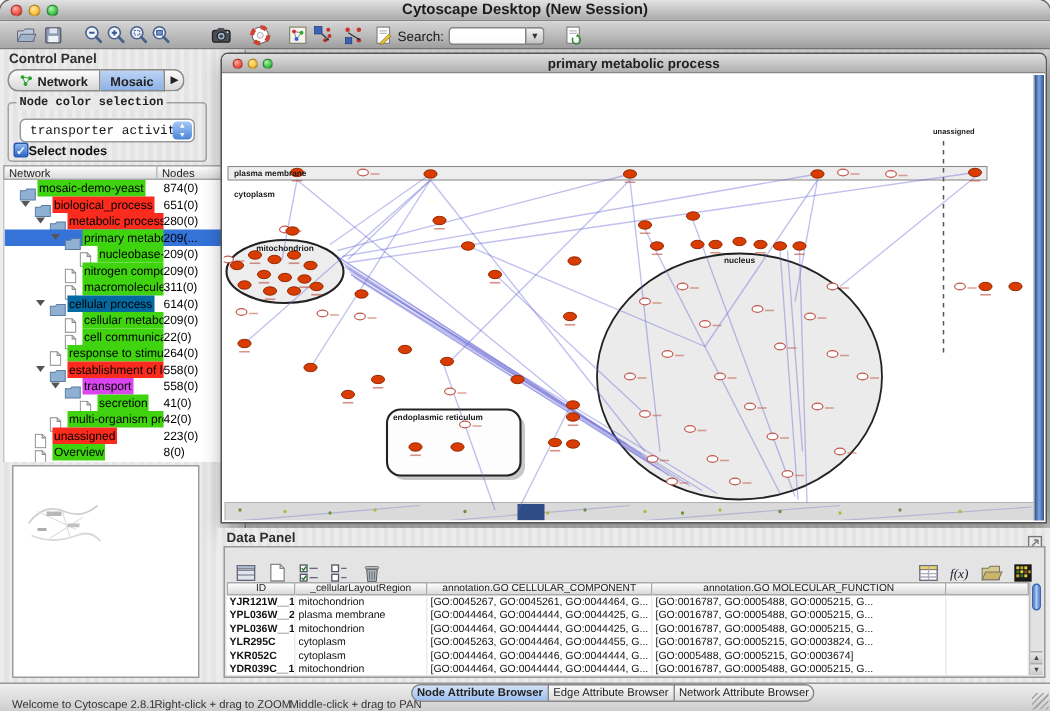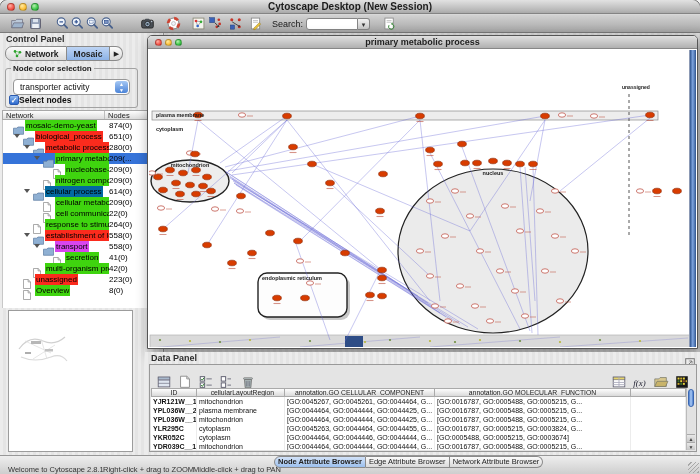--- a/index.html
+++ b/index.html
@@ -13,21 +13,21 @@
   .light{width:8px;height:8px;border-radius:50%;border:1px solid rgba(0,0,0,.25);}
   .light.red{background:radial-gradient(circle at 35% 30%,#ffb0a4,#f5554a 60%,#cf3a30);}
   .light.yellow{background:radial-gradient(circle at 35% 30%,#ffeaa0,#fdc23c 60%,#d89a20);}
   .light.green{background:radial-gradient(circle at 35% 30%,#b8f0b0,#3fc94a 60%,#27963a);}
   .win-title{font-size:10px;font-weight:bold;color:#1c1c1c;text-align:center;line-height:14px;}
   
   .toolbar{position:absolute;top:15px;left:0;right:0;height:18px;display:flex;align-items:center;
     background:linear-gradient(#d2d2d2,#a6a6a6);border-bottom:1px solid #7b7b7b;}
   .tool{width:15px;height:15px;display:inline-block;flex:none;}
   .tool svg{width:100%;height:100%;display:block;}
-  .search-label{font-size:9px;color:#1a1a1a;margin-left:9px;flex:none;}
+  .search-label{font-size:9px;color:#1a1a1a;margin-left:2px;flex:none;}
   .search-field{width:52px;height:12px;font-size:8px;border:1px solid #858585;border-radius:3px 0 0 3px;
     background:#fff;margin-left:3px;padding:0 2px;flex:none;font-family:inherit;}
   .search-drop{width:12px;height:12px;border:1px solid #858585;border-left:none;border-radius:0 3px 3px 0;
     background:linear-gradient(#f2f2f2,#c6c6c6);font-size:7px;line-height:11px;text-align:center;color:#333;flex:none;}
   .search-drop::after{content:"▾";}
   
   .desktop{position:absolute;top:33px;bottom:19px;left:0;right:0;
     background:repeating-linear-gradient(90deg,#e0e0e0 0 3px,#d9d9d9 3px 6px);}
   
   .control-panel{position:absolute;left:0;top:33px;width:164px;bottom:19px;
@@ -37,21 +37,21 @@
   .float-icon svg{width:100%;height:100%;}
   .cp-tabs{position:absolute;top:13px;left:5px;display:flex;height:15px;}
   .cp-tab{border:1px solid #8a8a8a;background:linear-gradient(#fcfcfc,#d8d8d8);font-size:8.5px;font-weight:bold;
     color:#222;display:flex;align-items:center;gap:3px;padding:0 7px;border-left:none;}
   .cp-tab:first-child{border-left:1px solid #8a8a8a;border-radius:7px 0 0 7px;}
   .cp-tab.selected{background:linear-gradient(#bdd4f4,#8cb2e6);}
   .cp-tab-arrow{width:13px;border:1px solid #8a8a8a;border-left:none;border-radius:0 7px 7px 0;
     background:linear-gradient(#fcfcfc,#d8d8d8);font-size:7px;line-height:13px;text-align:center;color:#222;}
   .cp-tab-arrow::after{content:"▶";}
   .tab-net-icon{width:9px;height:9px;}
-  .groupbox{position:absolute;left:5px;top:35px;width:133px;height:40px;border:1px solid #a2a2a2;border-radius:3px;}
+  .groupbox{position:absolute;left:5px;top:35px;width:133px;height:40px;border:1px solid #a2a2a2;border-radius:3px;font-family:Liberation Mono, monospace;}
   .groupbox-label{position:absolute;top:-5px;left:5px;font-size:8px;font-weight:bold;background:#e9e9e9;
     padding:0 2px;color:#222;white-space:nowrap;}
   .combo{position:absolute;left:7px;top:10px;width:117px;height:16px;background:#fff;border:1px solid #979797;
     border-radius:4px;font-size:8.5px;line-height:14px;padding-left:6px;color:#111;}
   .combo-stepper{position:absolute;right:1px;top:1px;width:13px;height:12px;border-radius:3px;
     background:linear-gradient(#a6c8f4,#4c84d8);color:#fff;font-size:5px;line-height:6px;text-align:center;}
   .combo-stepper::before{content:"▲";display:block;}
   .combo-stepper::after{content:"▼";display:block;}
   .checkbox-row{position:absolute;left:9px;top:62px;display:flex;align-items:center;gap:0;}
   .checkbox{width:10px;height:10px;border-radius:2px;background:linear-gradient(#8cb8f0,#2e6ace);
@@ -321,20 +321,28 @@
           <span class="tree-label" style="left:62px;max-width:44px;background:#3fd40f">nucleobase-</span>
           <span class="tree-value">209(0)</span>
         </div>
         <div class="tree-row">
           <span class="node-icon" style="left:40px"><svg width="8" height="10" viewBox="0 0 8 10">
               <path d="M0.5 0.5 h4.6 l2.4 2.4 v6.6 h-7z" fill="#fff" stroke="#888" stroke-width="0.7"></path>
               <path d="M5.1 0.5 v2.4 h2.4" fill="none" stroke="#888" stroke-width="0.7"></path>
             </svg></span>
           <span class="tree-label" style="left:52px;max-width:54px;background:#3fd40f">nitrogen compo</span>
           <span class="tree-value">209(0)</span>
+        </div>
+        <div class="tree-row">
+          <span class="node-icon" style="left:40px"><svg width="8" height="10" viewBox="0 0 8 10">
+              <path d="M0.5 0.5 h4.6 l2.4 2.4 v6.6 h-7z" fill="#fff" stroke="#888" stroke-width="0.7"></path>
+              <path d="M5.1 0.5 v2.4 h2.4" fill="none" stroke="#888" stroke-width="0.7"></path>
+            </svg></span>
+          <span class="tree-label" style="left:52px;max-width:54px;background:#3fd40f">macromolecule</span>
+          <span class="tree-value">311(0)</span>
         </div>
         <div class="tree-row">
           <span class="tri" style="left:21px"></span>
           <span class="node-icon" style="left:30px"><svg width="11" height="9" viewBox="0 0 11 9">
               <path d="M0.5 2.2 h3.4 l1-1.2 h5.6 v7.3 h-10z" fill="#8fb0d3" stroke="#5a7aa0" stroke-width="0.7"></path>
             </svg></span>
           <span class="tree-label" style="left:42px;max-width:64px;background:#0369a1">cellular process</span>
           <span class="tree-value">614(0)</span>
         </div>
         <div class="tree-row">

